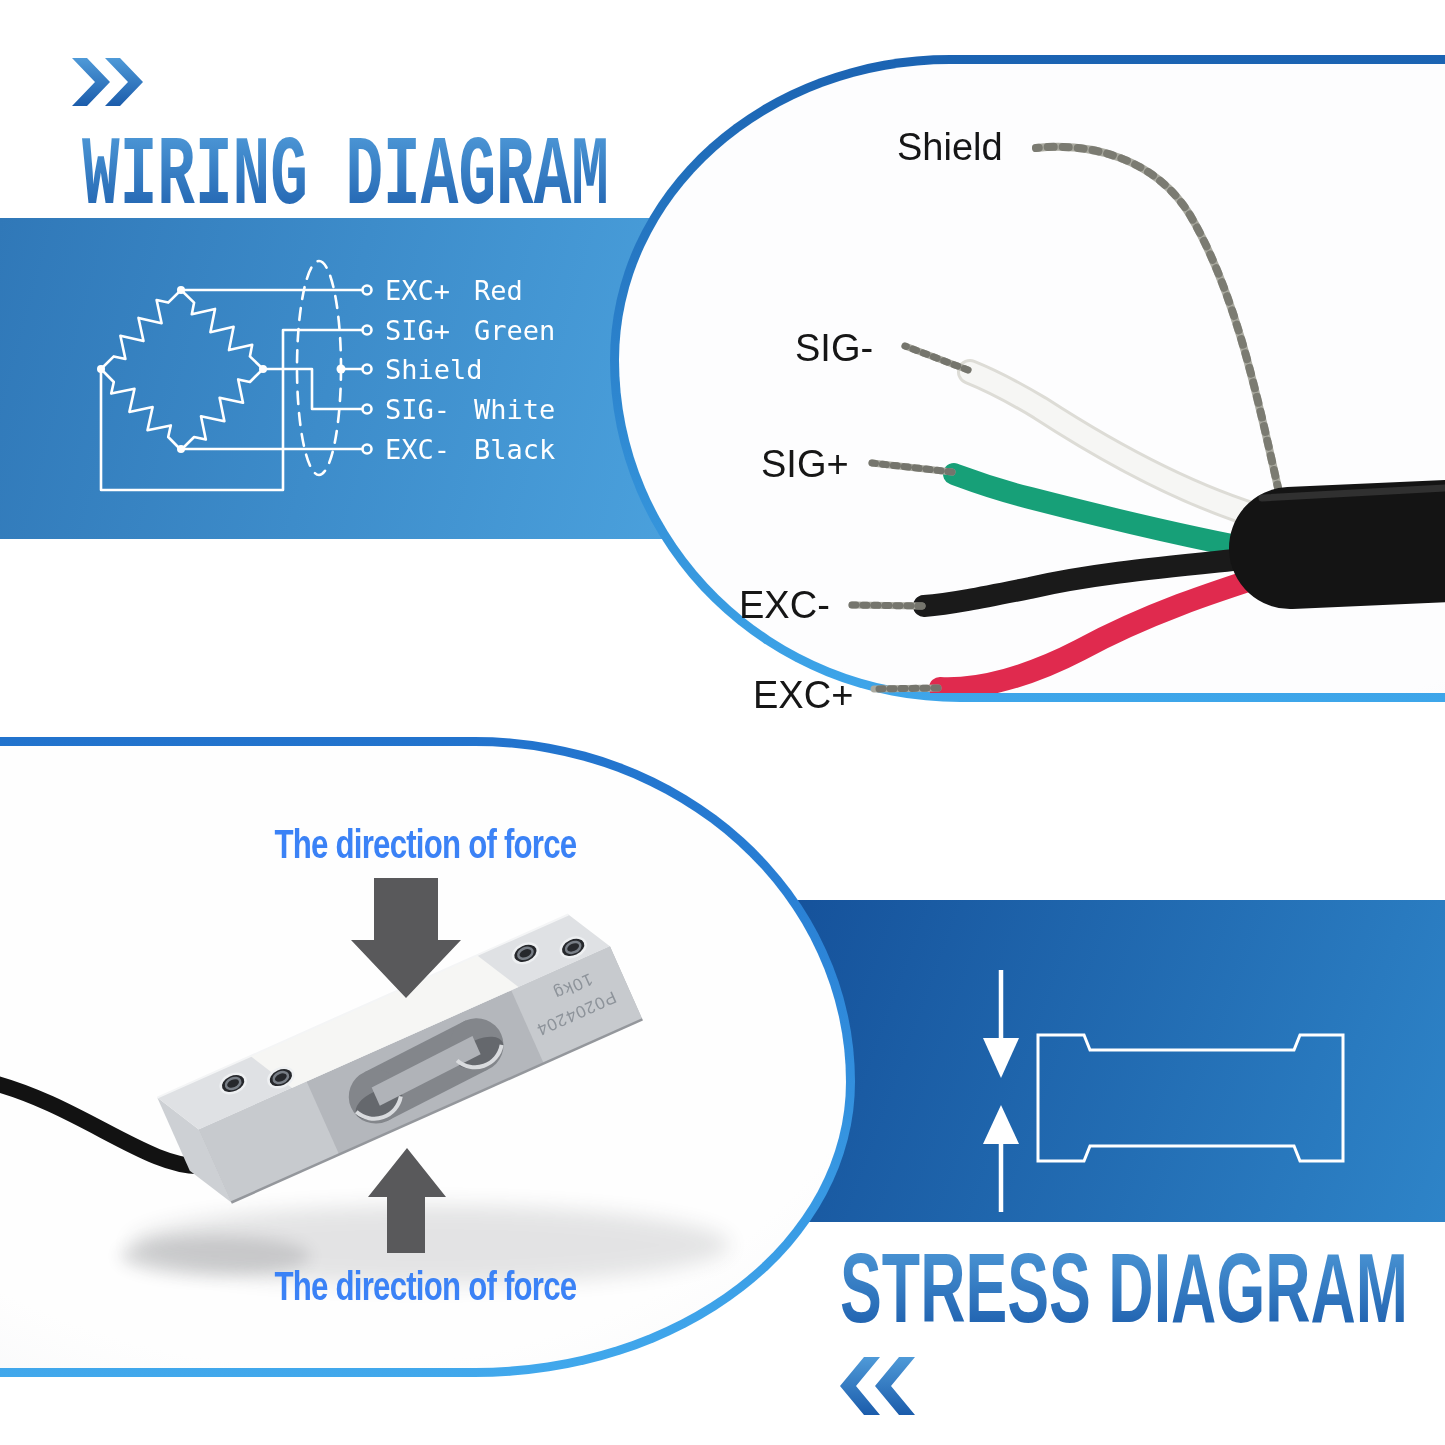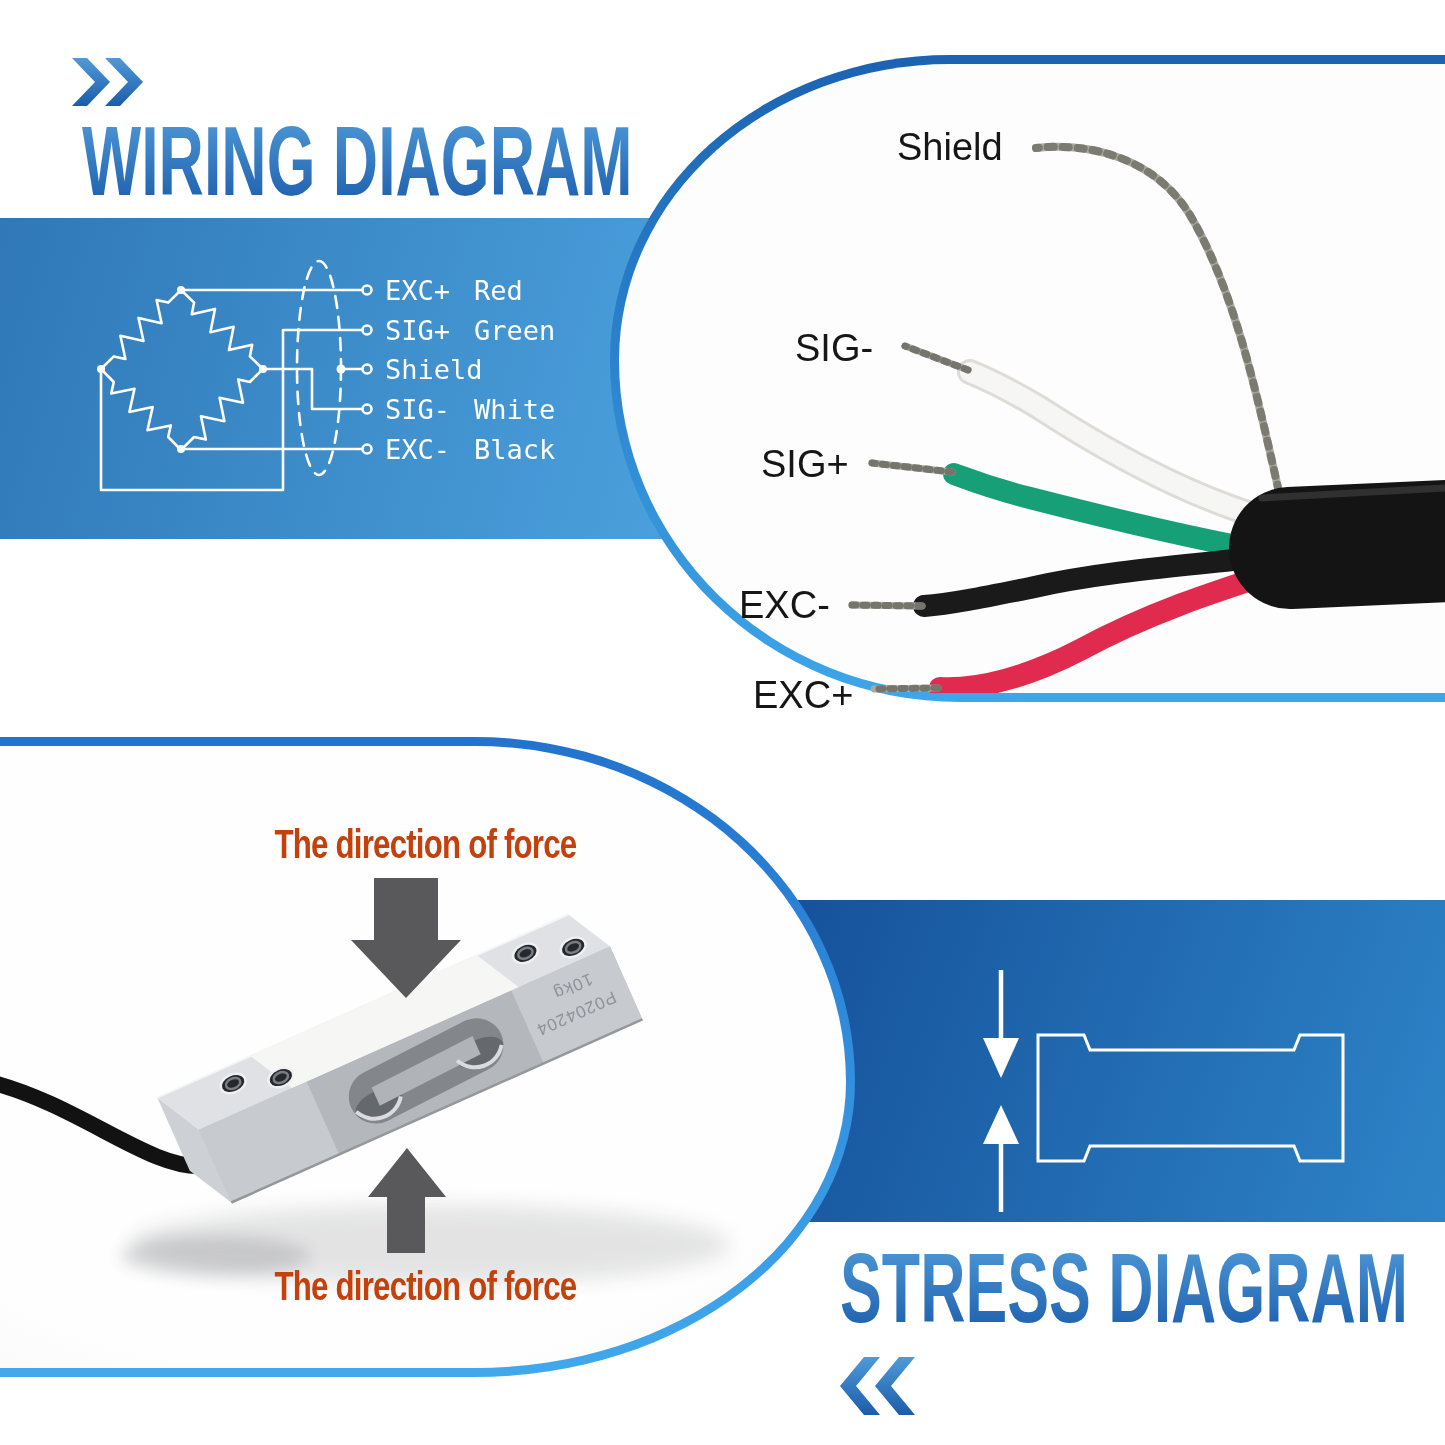--- a/index.html
+++ b/index.html
@@ -42,30 +42,30 @@
   
   #photo-bot-frame{left:-90px;top:737px;width:945px;height:640px;z-index:2;
     border-radius:0 380px 380px 0 / 0 345px 295px 0;
     background:linear-gradient(180deg,var(--frame2-a) 0%,var(--frame2-b) 100%);}
   #photo-bot-inner{position:absolute;left:0;top:9px;right:9px;bottom:9px;
     border-radius:0 371px 371px 0 / 0 336px 286px 0;
     background:radial-gradient(120% 130% at 45% 35%, #fefefe 50%, #e8e9ec 100%);}
   #loadcell-svg{left:0;top:746px;width:855px;height:622px;z-index:3;}
 
   .force-label{position:absolute;z-index:4;width:360px;text-align:center;
-    font-size:40px;font-weight:bold;letter-spacing:-1px;color:#c2410c;white-space:nowrap;}
+    font-size:40px;font-weight:bold;letter-spacing:-1px;color:#3b82f6;white-space:nowrap;}
   .force-label span{display:inline-block;transform:scaleX(.78);transform-origin:center top;}
 
   
   #stress-panel{left:780px;top:900px;width:665px;height:322px;z-index:1;
     background:linear-gradient(110deg,var(--stress-a) 0%,var(--stress-b) 100%);}
   #stress-svg{left:780px;top:900px;width:665px;height:322px;z-index:1;}
 
   
-  #wiring-title{left:82px;top:112px;z-index:4;}
+  #wiring-title{left:82px;top:128px;z-index:4;font-family:Liberation Mono, monospace;}
   #stress-title{left:840px;top:1239px;z-index:4;}
   #chevrons-top{left:72px;top:58px;width:71px;height:48px;z-index:4;}
   #chevrons-bottom{left:840px;top:1357px;width:75px;height:58px;z-index:4;}
 
   svg{display:block;}
 </style>
 </head>
 <body>
 
 <svg id="chevrons-top" class="abs" viewBox="0 0 71 48" aria-hidden="true">

